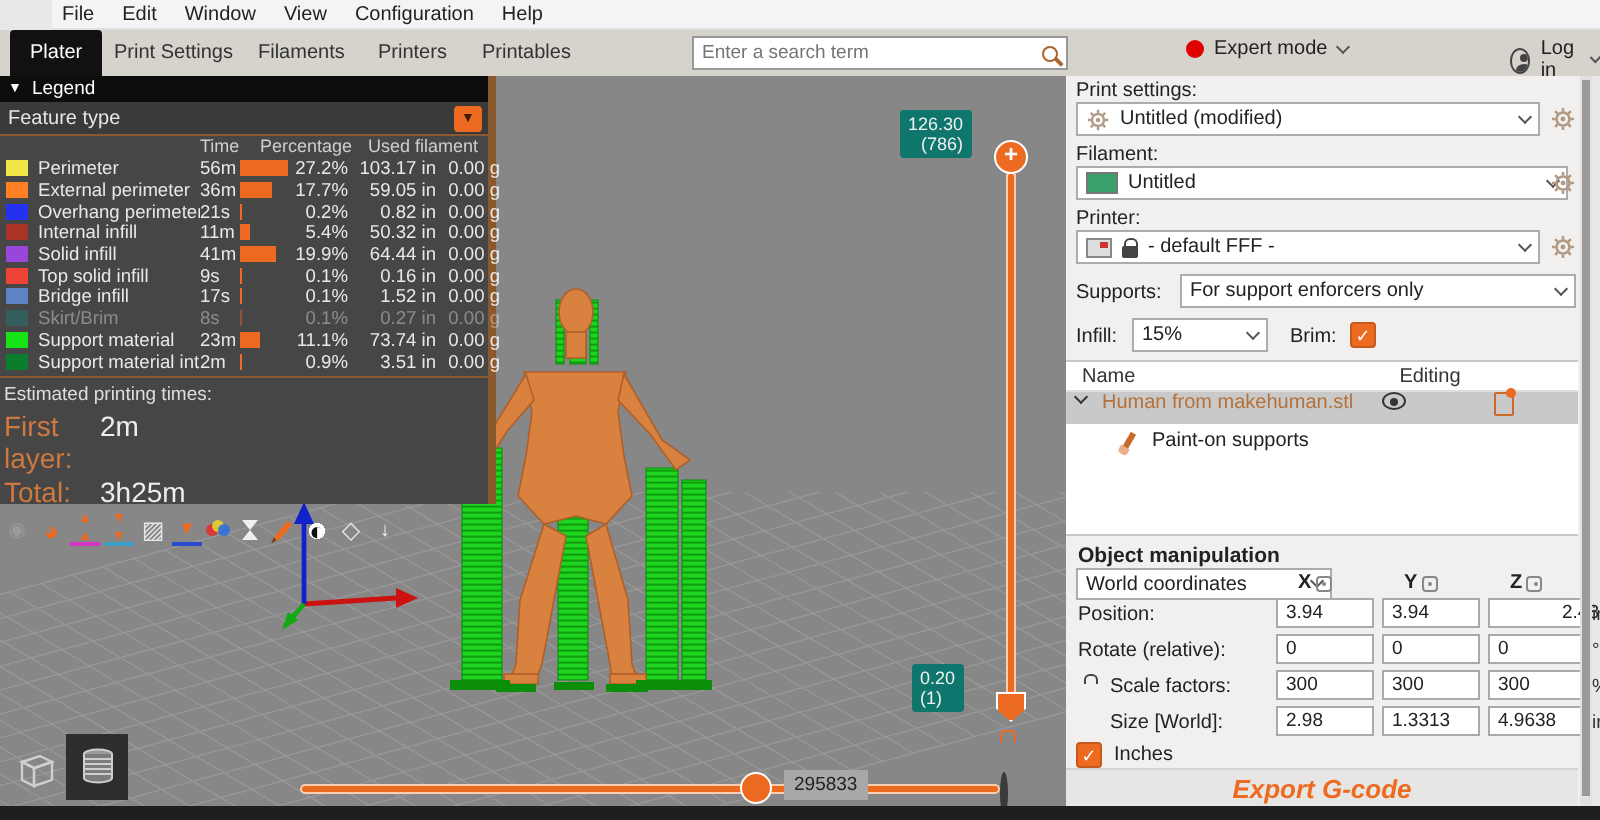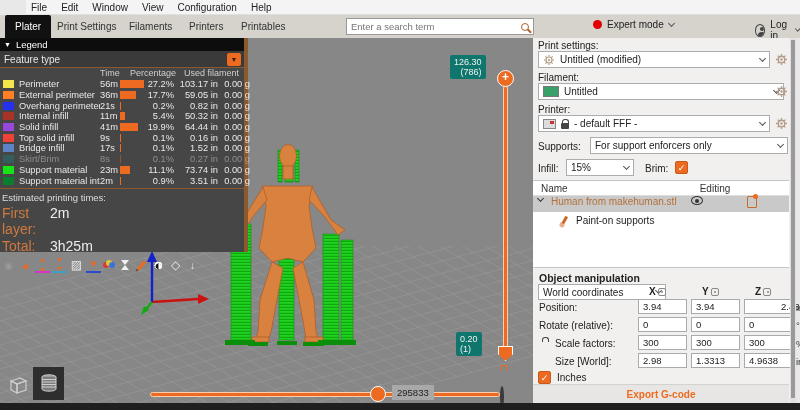--- a/index.html
+++ b/index.html
@@ -91,21 +91,21 @@
   .editdoc::after { content:""; position:absolute; right:-2px; top:-3px; width:5px; height:5px; border-radius:50%; background:#ED6B21; }
   .brush { width:3px; height:9px; background:#c96a2a; transform:rotate(30deg); position:relative; }
   .brush::after { content:""; position:absolute; left:-1px; top:8px; width:5px; height:4px; background:#e8b08a; border-radius:0 0 2px 2px;}
   .maniptitle { position:absolute; left:6px; top:234px; font-weight:bold; font-size:10.5px; }
   .axhead { position:absolute; top:248px; font-weight:bold; font-size:10px; display:flex; align-items:center; gap:2px;}
   .axicon { width:8px; height:8px; border:1px solid #888; border-radius:2px; display:inline-block; position:relative; }
   .axicon::after { content:""; position:absolute; left:2.4px; top:2.4px; width:2px; height:2px; background:#888; border-radius:50%; }
   .mrow-label { position:absolute; left:6px; font-size:10px; }
   .mfield { position:absolute; width:49px; height:15px; background:#fff; border:1px solid #aaa; font-size:9.5px; display:flex; align-items:center; padding-left:4px; }
   .munit { position:absolute; font-size:9.5px; color:#333; }
-  .export { position:absolute; left:0; top:346px; width:256px; height:19px; background:#e7e6e4; border-top:1px solid #d2d2d0; display:flex; align-items:center; justify-content:center; color:#ED6B21; font-weight:bold; font-size:10px; }
+  .export { position:absolute; left:0; top:346px; width:256px; height:19px; background:#e7e6e4; border-top:1px solid #d2d2d0; display:flex; align-items:center; justify-content:center; color:#ED6B21; font-weight:bold; font-size:13px;font-style:italic; }
   .sb-scroll { position:absolute; left:257px; top:0; width:6px; height:365px; background:#e2e1df; }
   .sb-thumb { position:absolute; left:1px; top:2px; width:4px; height:358px; background:#9a9a9a; }
 
   .footer { position:absolute; left:0; top:403px; width:800px; height:7px; background:#1f1f1f; }
 
   
   .hgtop { width:0; height:0; border-left:4px solid transparent; border-right:4px solid transparent; border-top:5px solid #f0f0f0; }
   .hgbot { width:0; height:0; border-left:4px solid transparent; border-right:4px solid transparent; border-bottom:5px solid #f0f0f0; }
   .pencil { width:3px; height:11px; background:#ED6B21; transform:rotate(40deg); border-radius:1px; position:relative;}
   .pencil::after { content:""; position:absolute; left:0; bottom:-3px; width:0; height:0; border-left:1.5px solid transparent; border-right:1.5px solid transparent; border-top:3px solid #7a3a10; }

